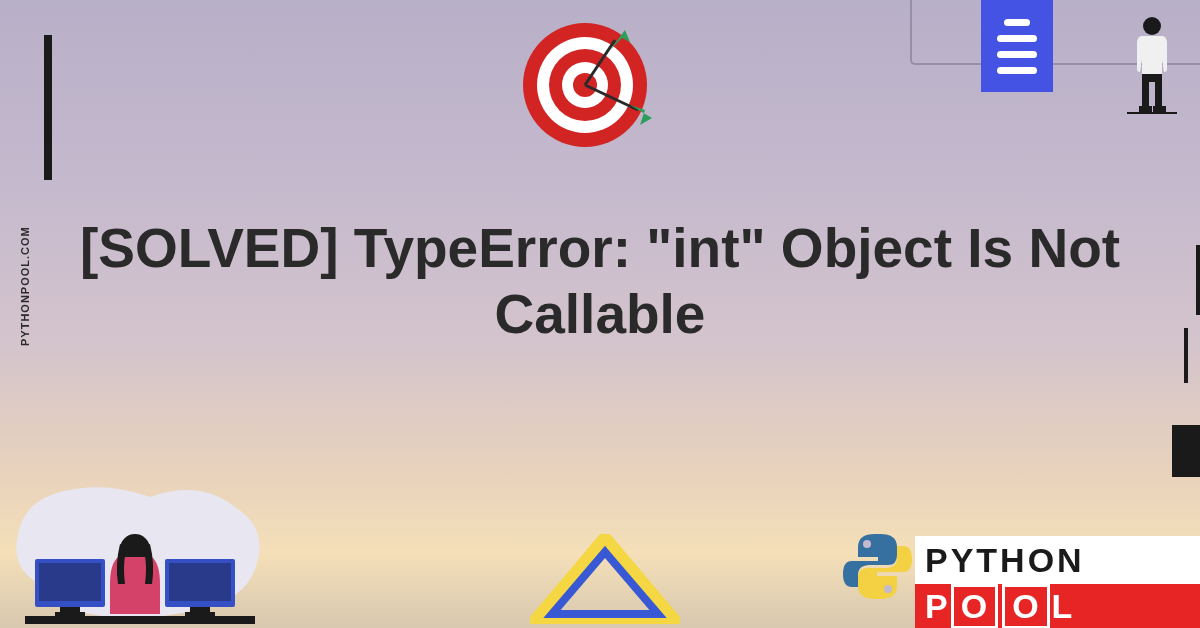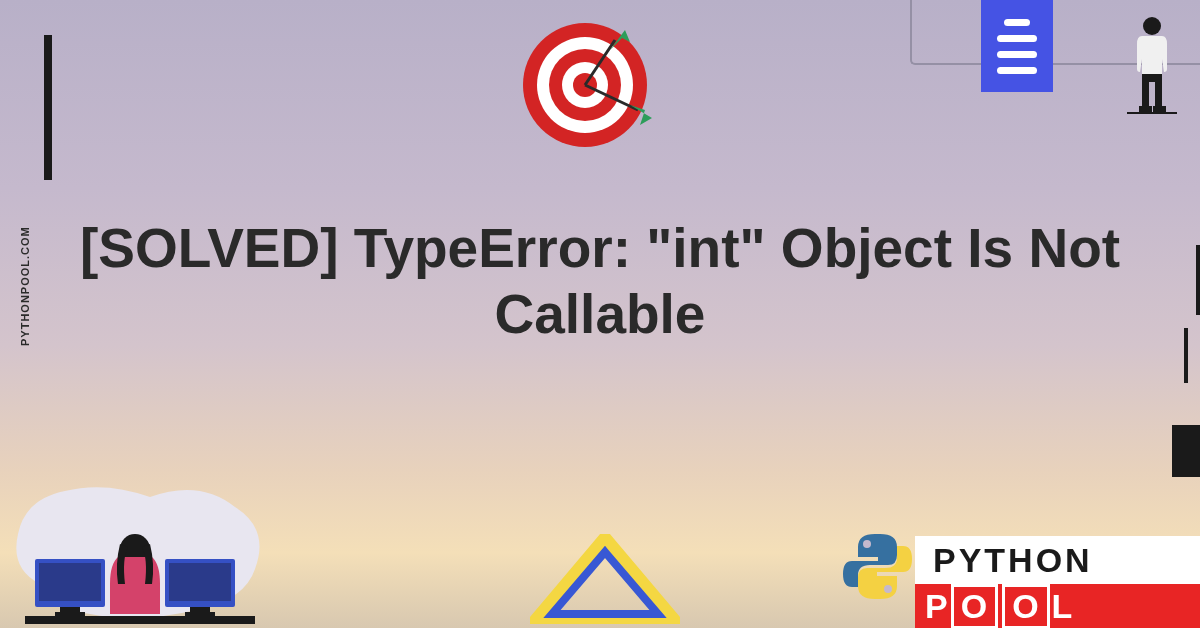--- a/index.html
+++ b/index.html
@@ -132,21 +132,21 @@
       bottom: 0;
       right: 0;
       width: 285px;
       height: 92px;
     }
     .logo-top {
       background: #fff;
       height: 48px;
       display: flex;
       align-items: center;
-      padding-left: 18px;
+      padding-left: 10px;
       font-family: Arial, sans-serif;
       font-weight: 900;
       font-size: 34px;
       letter-spacing: 3px;
       color: #1a1a1a;
     }
     .logo-bot {
       background: #e82525;
       height: 44px;
       display: flex;

